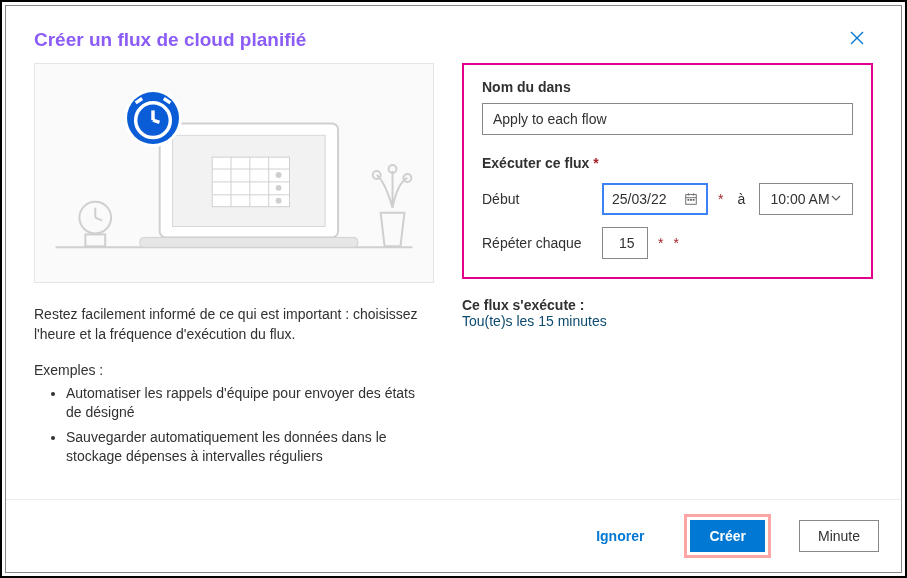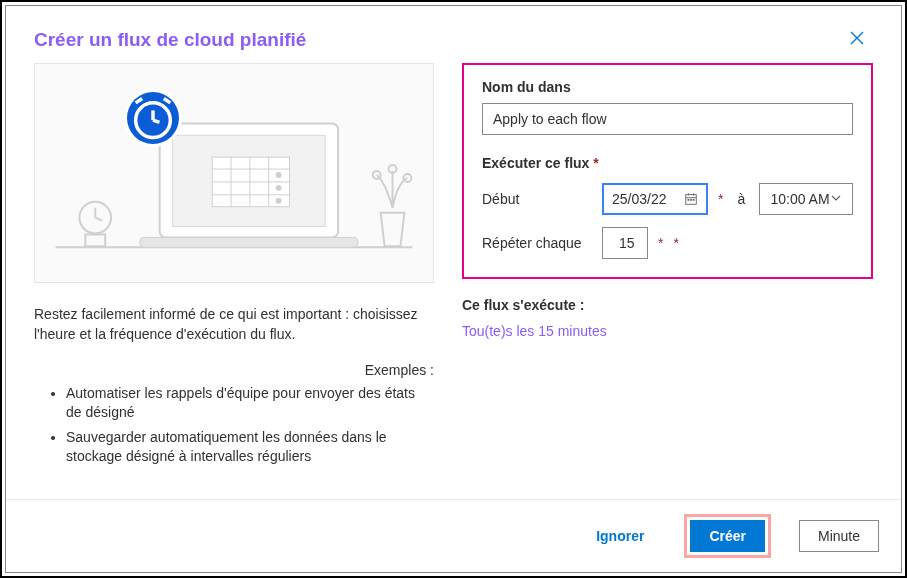--- a/index.html
+++ b/index.html
@@ -45,21 +45,21 @@
   }
   .illus-wrap svg { width: 100%; height: 100%; display:block;}
   .badge-circle {
     position: absolute; top: 28px; left: 92px;
     width: 52px; height: 52px; border-radius: 50%;
     background: #0a5cd7;
     display: flex; align-items: center; justify-content: center;
     box-shadow: 0 0 0 3px #fff;
   }
   .desc { margin-top: 22px; line-height: 1.4; color: #323130;}
-  .examples-h { margin-top: 18px; text-align: right; }
+  .examples-h { margin-top: 18px; }
   ul.ex { margin: 6px 0 0 0; padding-left: 32px; }
   ul.ex li { margin-bottom: 6px; line-height: 1.35;}
   .form-box {
     border: 2px solid #e3008c;
     padding: 14px 18px 18px 18px;
   }
   .label { font-weight: 600; font-size: 14px; margin-bottom: 8px; }
   .req { color: #a4262c; }
   .txt {
     width: 100%; height: 32px;
@@ -87,21 +87,21 @@
     padding: 0 16px; display:flex; align-items:center; background:#fff;
   }
   .unit-select {
     flex:1; height:32px; border:1px solid #8a8886;
     display:flex; align-items:center; padding: 0 10px;
     background:#fff; justify-content: space-between;
   }
   .star { color:#a4262c; font-size:14px; line-height:1; }
   .chev { color:#605e5c; }
   .run-h { font-weight:600; margin-top: 18px;}
-  .run-v { margin-top: 10px; color:#8b5cf6;}
+  .run-v { color:#0c4a6e;}
   .footer {
     border-top: 1px solid #edebe9;
     padding: 14px 22px;
     display: flex; justify-content: flex-end; gap: 28px;
     align-items: center;
   }
   .btn {
     height: 32px; padding: 0 18px;
     border: 1px solid #8a8886; background:#fff;
     font-size: 14px; font-family: inherit; cursor:pointer;
@@ -173,21 +173,21 @@
             <line x1="12" y1="13" x2="15" y2="14" stroke="#fff" stroke-width="1.6"></line>
             <line x1="4" y1="5" x2="7" y2="3" stroke="#fff" stroke-width="1.6"></line>
             <line x1="20" y1="5" x2="17" y2="3" stroke="#fff" stroke-width="1.6"></line>
           </svg>
         </div>
       </div>
       <div class="desc">Restez facilement informé de ce qui est important : choisissez l'heure et la fréquence d'exécution du flux.</div>
       <div class="examples-h">Exemples :</div>
       <ul class="ex">
         <li>Automatiser les rappels d'équipe pour envoyer des états de désigné</li>
-        <li>Sauvegarder automatiquement les données dans le stockage désigné à intervalles réguliers</li>
+        <li>Sauvegarder automatiquement les données dans le stockage dépenses à intervalles réguliers</li>
       </ul>
     </div>
 
     <div class="right">
       <div class="form-box">
         <div class="label">Nom du dans</div>
         <input class="txt" value="Apply to each flow" style="">
 
         <div class="section2">
           <div class="label">

